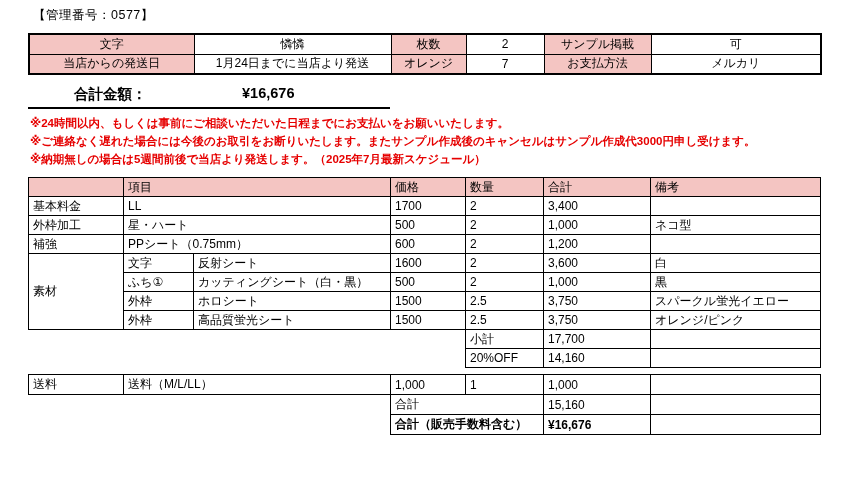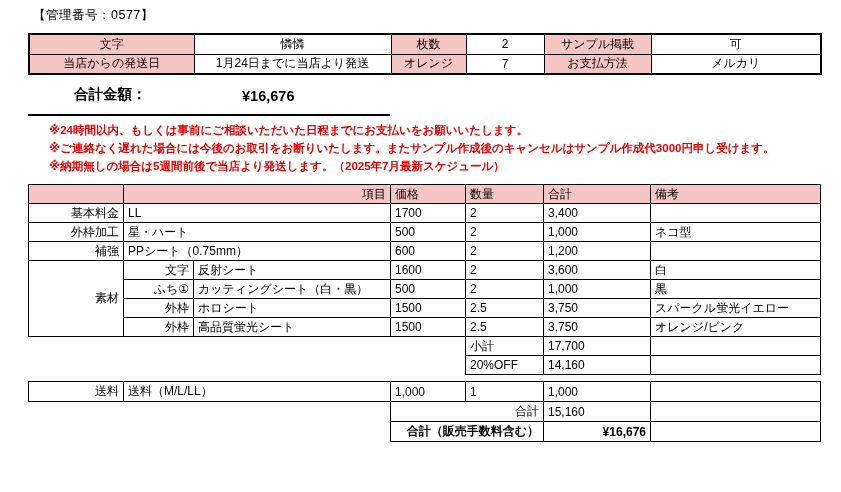--- a/index.html
+++ b/index.html
@@ -13,41 +13,41 @@
   .page { padding:7px 0 0 28px; }
   .ctrl-no { margin:0 6px 9px 5px; font-size:12.5px; letter-spacing:.5px; }
 
   table.t { border-collapse:collapse; table-layout:fixed; width:792px;padding-left:12px; }
   table.t td { border:1px solid #000; padding:0 4px; overflow:hidden; white-space:nowrap; height:19px; }
   table.info { border:2px solid #000; }
   table.info td { height:20px; text-align:center; }
   table.bt td { height:20px; }
 
   .pink { background:var(--pink,#f4c5c2); }
-  .ctr { text-align:right; }
+  .ctr { text-align:left; }
   .rt  { }
   .lt  { text-align:left; }
   .bold{ font-weight:bold; }
   .ghost { border:none !important; background:transparent; }
   .bl2 { border-left-width:2px; }
   .br2 { border-right-width:2px; }
   .bt2 { border-top-width:2px; }
   .bb2 { border-bottom-width:2px; }
   .dT { border-top:1px dotted #000; }
   .dB { border-bottom:1px dotted #000; }
 
   .banner {
-    width:362px; margin-top:10px; padding-bottom:10px;
-    border-bottom:2px solid #000; display:flex; align-items:flex-end;
+    width:362px; margin-top:10px; padding-bottom:3px;
+    border-bottom:2px solid #000; display:flex; align-items:flex-start;
   }
   .banner .lbl { margin-left:46px; font-weight:bold; font-size:14.5px; }
   .banner .val { flex:1; text-align:center; font-weight:bold; font-size:14.5px; }
 
   .notices { margin:5px 0 9px 2px; }
-  .notices div { color:var(--red,#e60000); font-weight:bold; font-size:11.5px; line-height:18px;margin-left:19px; }
+  .notices div { color:var(--red,#e60000); font-weight:bold; font-size:11.5px; line-height:18px; }
 
   .gap6 { height:6px; }
 </style>
 </head>
 <body>
 
 <div class="page">
 
   <div class="ctrl-no">【管理番号：0577】</div>
 

